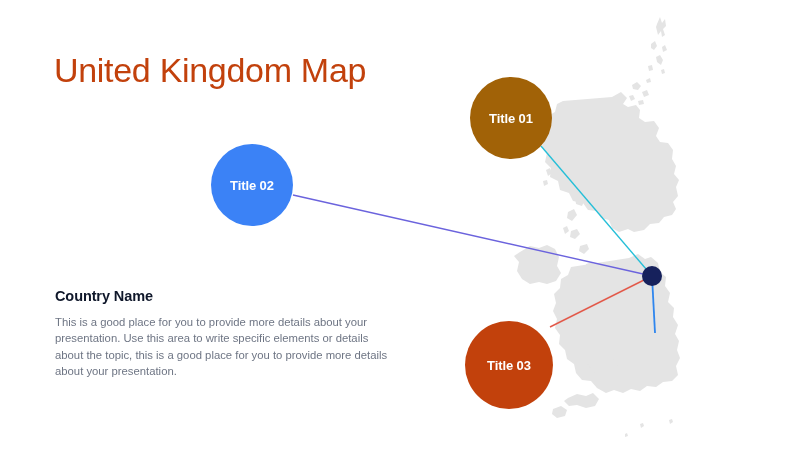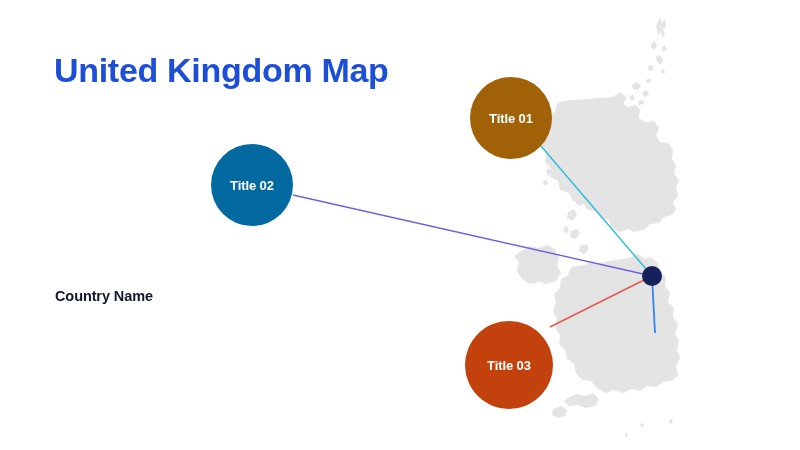--- a/index.html
+++ b/index.html
@@ -17,23 +17,23 @@
     background: #ffffff;
     overflow: hidden;
   }
 
   
   #page-title {
     position: absolute;
     left: 54px;
     top: 28px;
     font-size: 34px;
-    font-weight: bold;
+    font-weight: normal;
     letter-spacing: -0.3px;
-    color: #1d4ed8;
+    color: #c2410c;
     white-space: nowrap;
   }
 
   
   #text-block {
     position: absolute;
     left: 55px;
     top: 288px;
     width: 340px;
   }
@@ -170,28 +170,29 @@
       <line id="link-04" x1="655" y1="333" x2="652" y2="276" stroke="#2f86ee" stroke-width="1.8"></line>
     </svg>
   </div>
 
   <div class="hub-dot" id="hub-dot" style="left:652px; top:276px; width:20px; height:20px; background:#16215c;"></div>
 
   <div class="bubble" id="marker-01" style="left:511px; top:118px; width:82px; height:82px; background:#a16207;">
     <span class="bubble-label">Title 01</span>
   </div>
 
-  <div class="bubble" id="marker-02" style="left:252px; top:185px; width:82px; height:82px; background:#0369a1;">
+  <div class="bubble" id="marker-02" style="left:252px; top:185px; width:82px; height:82px; background:#3b82f6;">
     <span class="bubble-label">Title 02</span>
   </div>
 
   <div class="bubble" id="marker-03" style="left:509px; top:365px; width:88px; height:88px; background:#c2410c;">
     <span class="bubble-label">Title 03</span>
   </div>
 
 
   <h1 id="page-title">United Kingdom Map</h1>
 
   <div id="text-block">
     <h2 id="country-heading">Country Name</h2>
+    <p id="country-body">This is a good place for you to provide more details about your presentation. Use this area to write specific elements or details about the topic, this is a good place for you to provide more details about your presentation.</p>
   </div>
 
 </div>
 
 </body></html>

